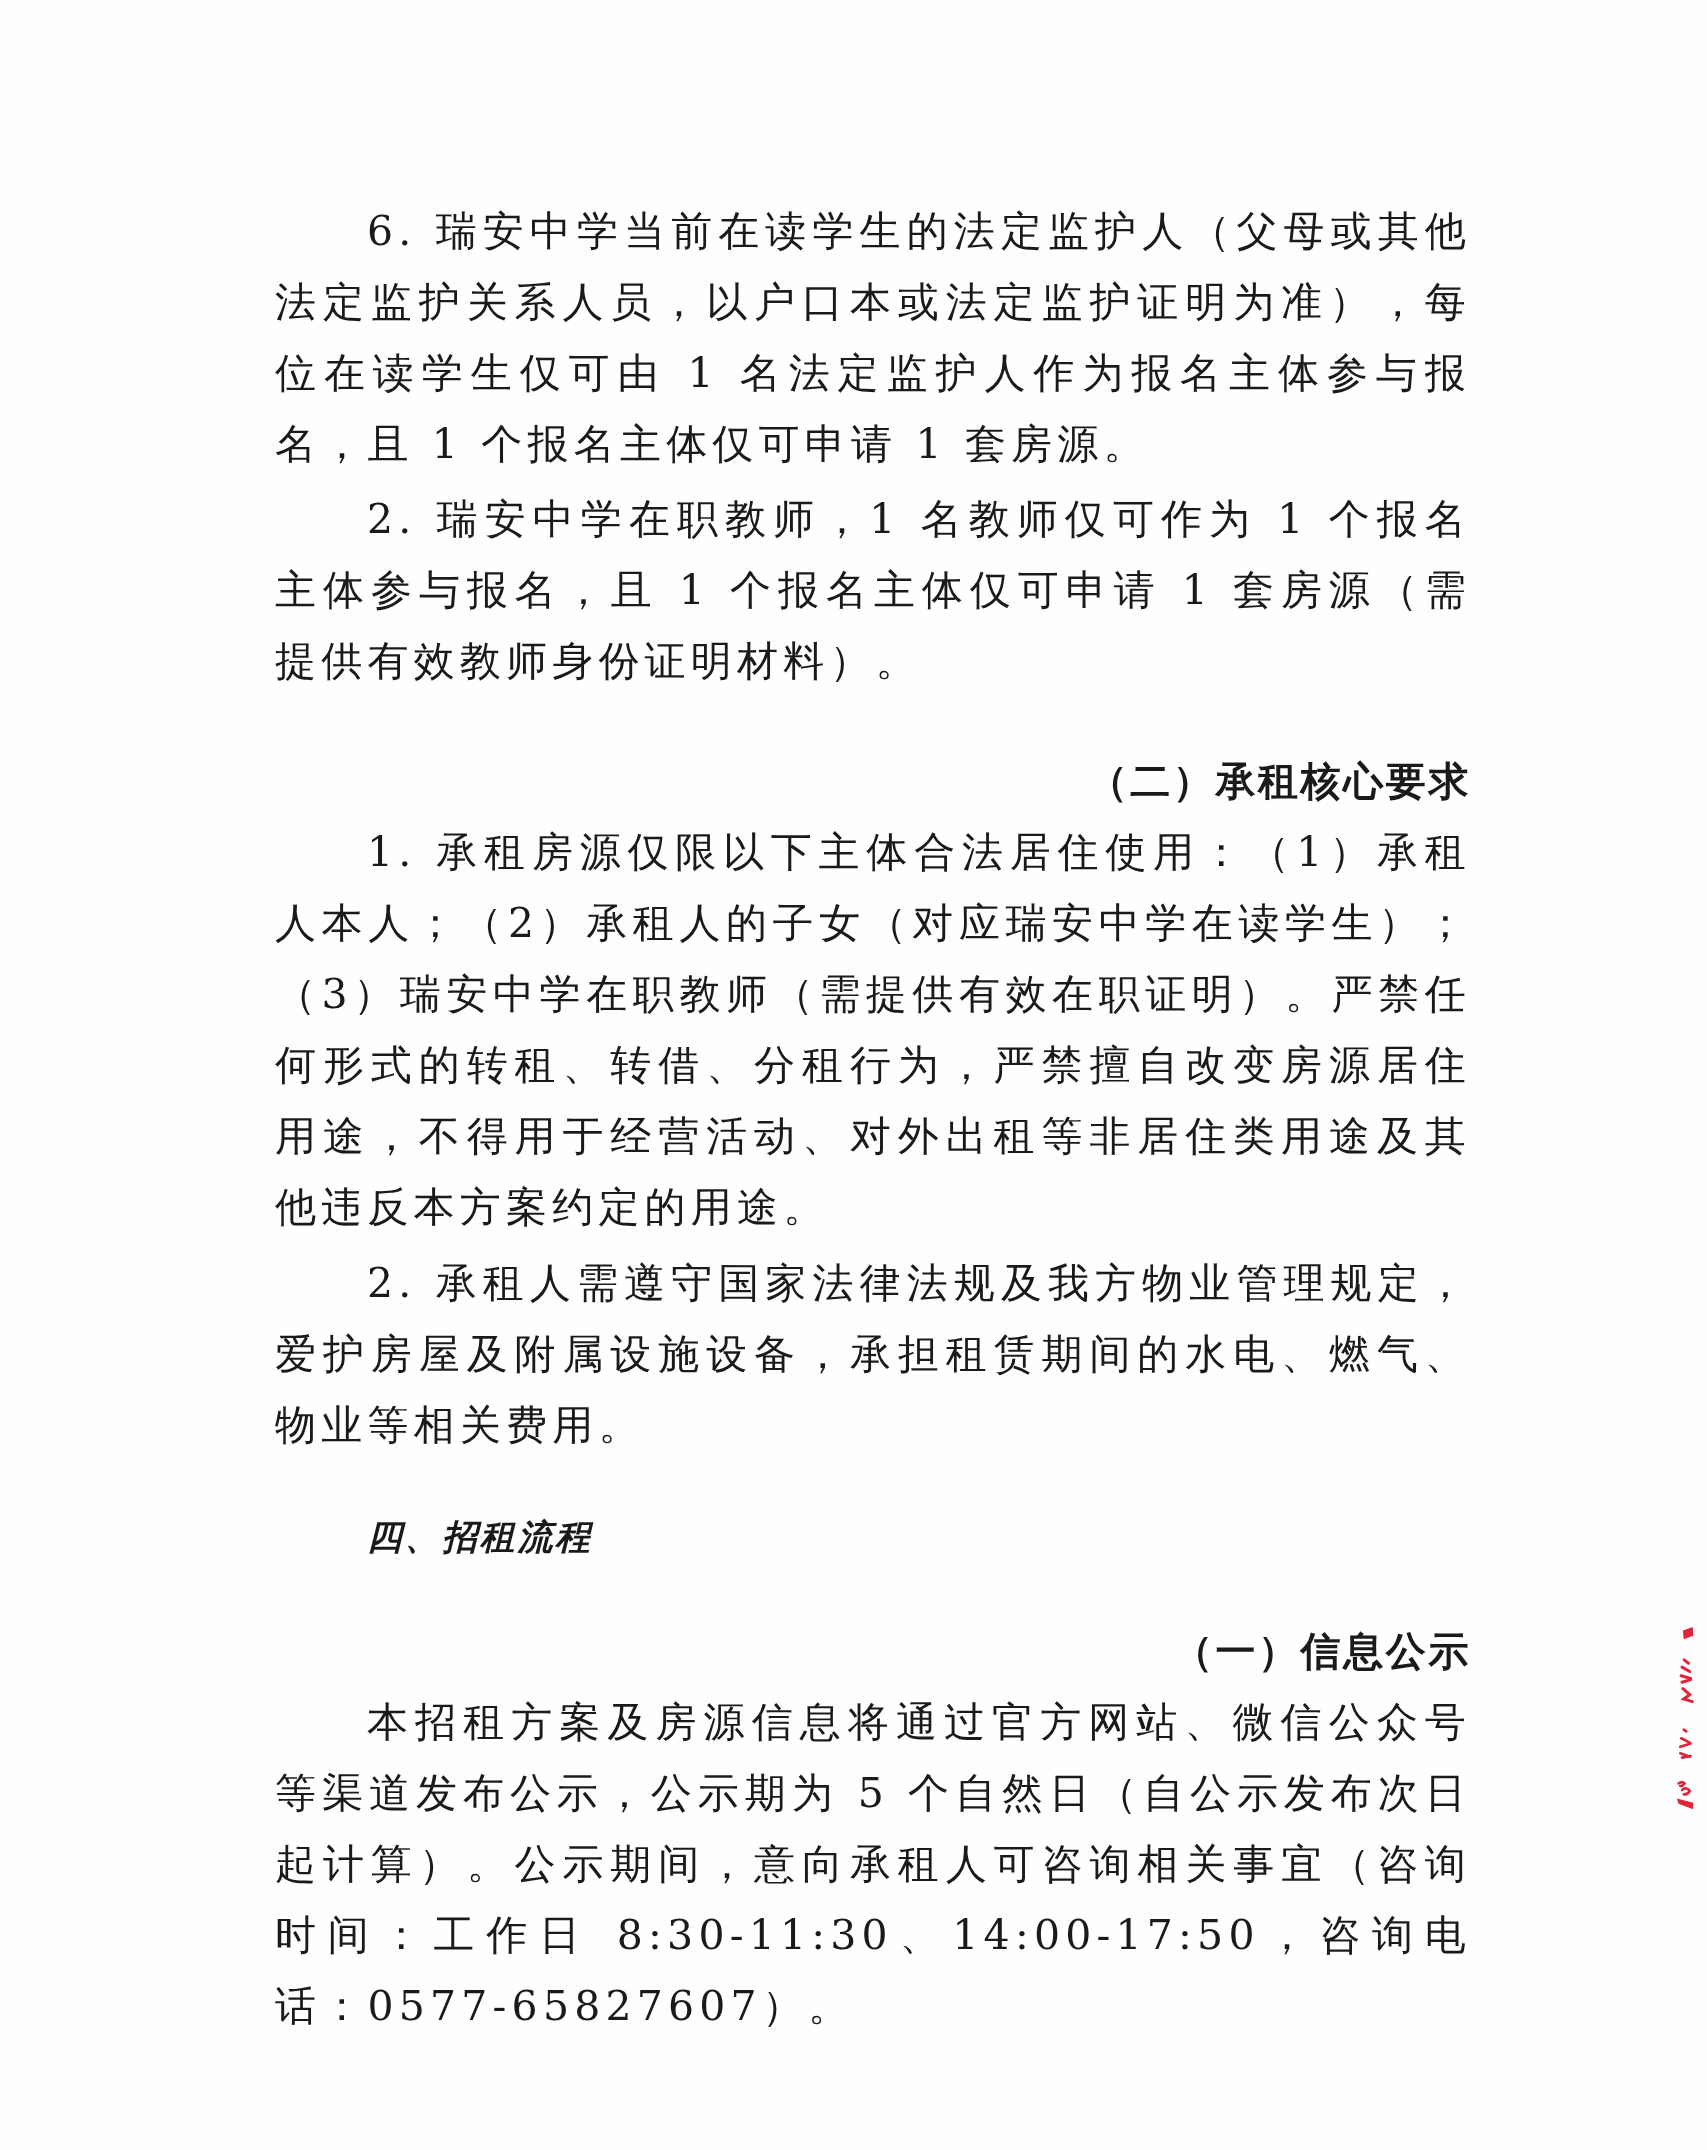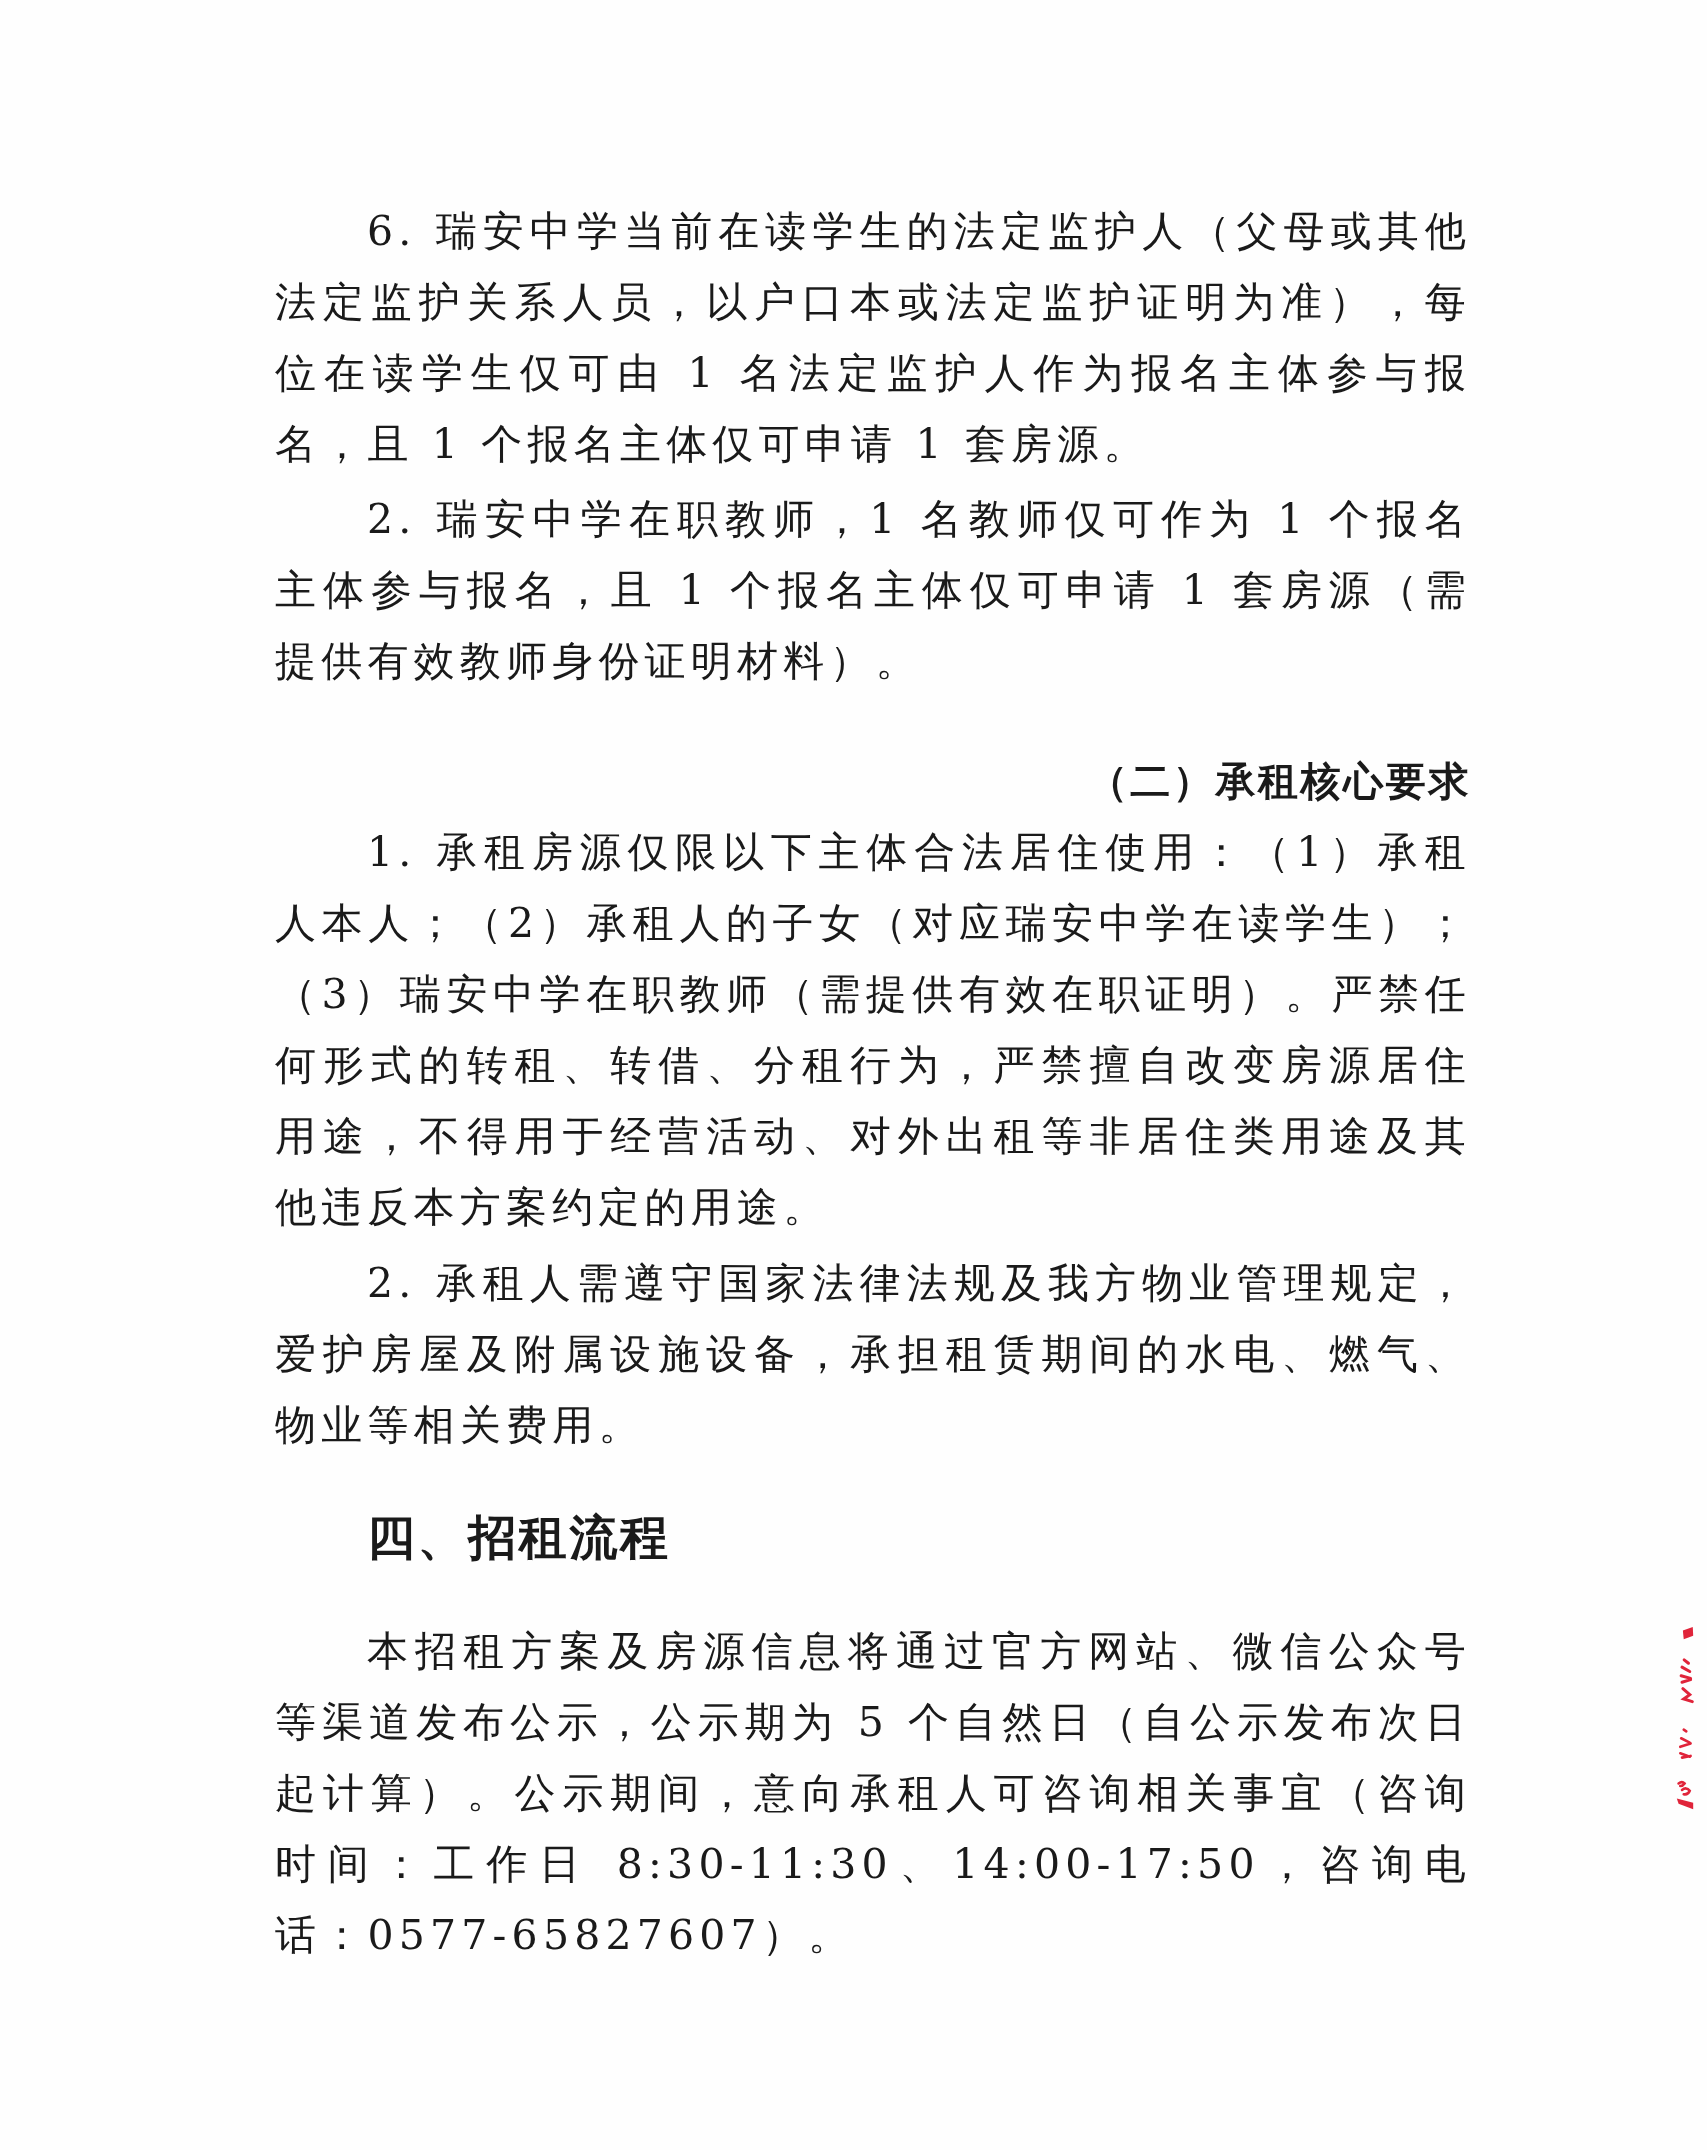--- a/index.html
+++ b/index.html
@@ -19,22 +19,22 @@
     text-align: justify; text-justify: inter-character;
   }
   .para + .para { margin-top: 4.3px; }
   .heading-sub {
     font-family: "DejaVu Sans", "Liberation Sans", sans-serif;
     font-weight: bold; font-size: 40px; line-height: 71px;
     margin: 0; padding-left: 80px; letter-spacing: 2.6px; text-align: right;
   }
   .heading-main {
     font-family: "DejaVu Sans", "Liberation Sans", sans-serif;
-    font-weight: bold; font-size: 48px; line-height: 71px;
-    margin: 0; padding-left: 92px; letter-spacing: 2.6px;
+    font-weight: bold; font-size: 35px; line-height: 71px;
+    margin: 0; padding-left: 92px; letter-spacing: 2.6px; font-style: italic;
   }
   .gap-lg { height: 49px; }
   .gap-md { height: 41px; }
   .gap-sm { height: 43px; }
   .stamp {
     position: absolute; left: 1669px; top: 1609px; width: 26px; height: 336px;
   }
   .stamp svg { width: 26px; height: 336px; }
 </style>
 </head>
@@ -49,20 +49,21 @@
     <div class="gap-lg"></div>
     <h3 class="heading-sub">（二）承租核心要求</h3>
 
     <p class="para">1. 承租房源仅限以下主体合法居住使用：（1）承租人本人；（2）承租人的子女（对应瑞安中学在读学生）；（3）瑞安中学在职教师（需提供有效在职证明）。严禁任何形式的转租、转借、分租行为，严禁擅自改变房源居住用途，不得用于经营活动、对外出租等非居住类用途及其他违反本方案约定的用途。</p>
     <p class="para">2. 承租人需遵守国家法律法规及我方物业管理规定，爱护房屋及附属设施设备，承担租赁期间的水电、燃气、物业等相关费用。</p>
 
     <div class="gap-md"></div>
     <h2 class="heading-main">四、招租流程</h2>
 
     <div class="gap-sm"></div>
+    <h3 class="heading-sub">（一）信息公示</h3>
 
     <p class="para">本招租方案及房源信息将通过官方网站、微信公众号等渠道发布公示，公示期为 5 个自然日（自公示发布次日起计算）。公示期间，意向承租人可咨询相关事宜（咨询时间：工作日 8:30-11:30、14:00-17:50，咨询电话：0577-65827607）。</p>
   </div>
 
   <div class="stamp">
     <svg viewBox="0 0 60 780" xmlns="http://www.w3.org/2000/svg">
       <polygon points="32,50 55,42 56,62 34,70" fill="#e0243a"></polygon>
       <path d="M35 118 l10 8 M30 135 l18 10 M28 155 l22 6 M30 170 l20 -6 M32 185 l16 14 l-14 10 l20 6" stroke="#e0243a" stroke-width="7" fill="none" stroke-linecap="round"></path>
       <path d="M34 280 l6 4 M28 300 l20 10 M26 320 l24 -8 M26 335 l22 8 M30 345 l20 -4" stroke="#e0243a" stroke-width="6" fill="none" stroke-linecap="round"></path>
       <path d="M22 405 q8 -6 14 0 q-4 6 -10 6 M30 420 q10 -8 18 2 q-4 10 -14 8" stroke="#e0243a" stroke-width="6" fill="none" stroke-linecap="round"></path>

